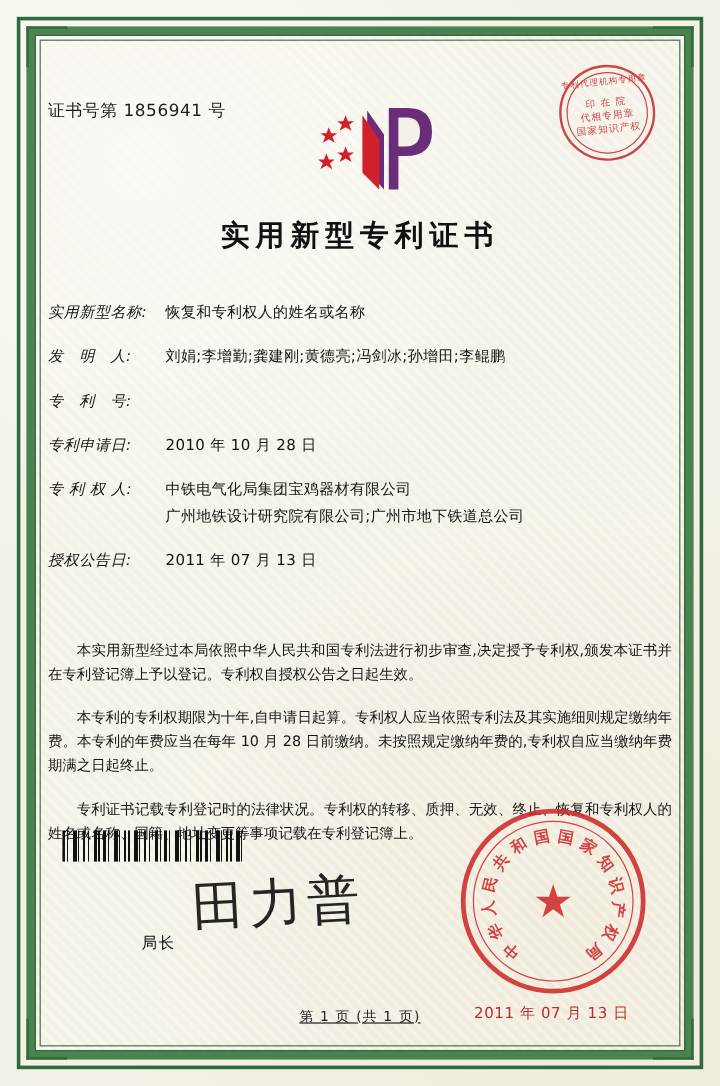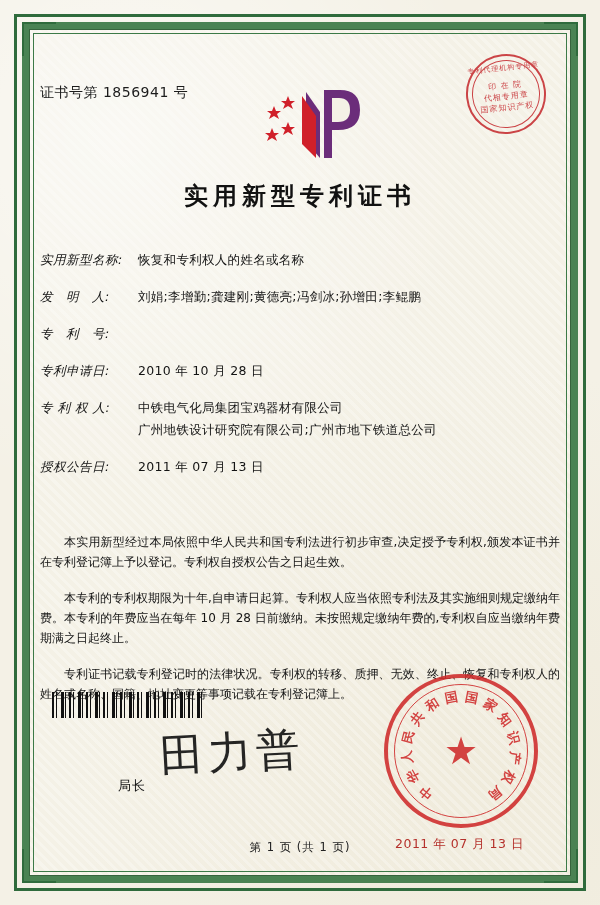--- a/index.html
+++ b/index.html
@@ -240,20 +240,21 @@
     color: #b5312c;
     letter-spacing: 0.5px;
   }
   .footer {
     position: absolute;
     left: 0; right: 0; bottom: 10px;
     text-align: center;
     font-size: 11.5px;
     color: #222;
     letter-spacing: 1px;
+    text-decoration: underline;
   }
 </style>
 </head>
 <body>
 
 <div class="page">
 
   <div class="border-outer"></div>
   <div class="border-inner"></div>
   <div class="border-thin"></div>

